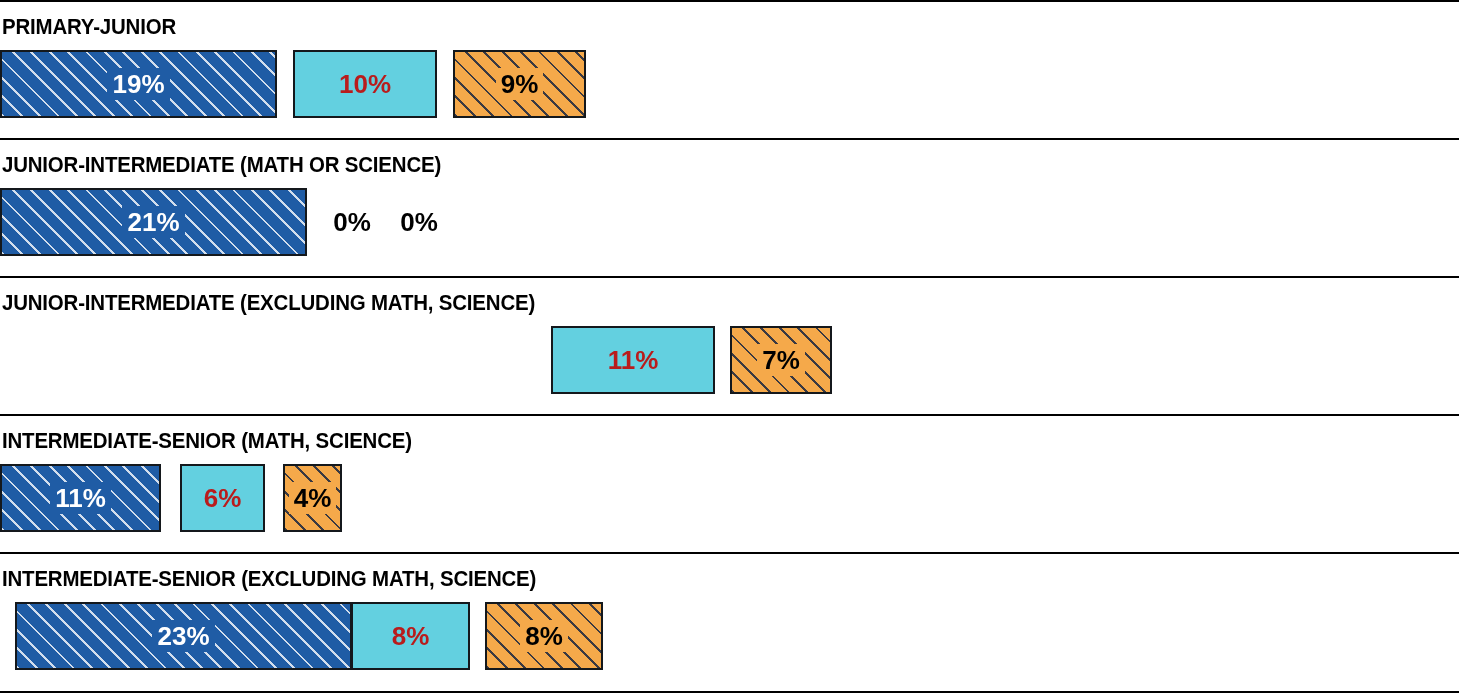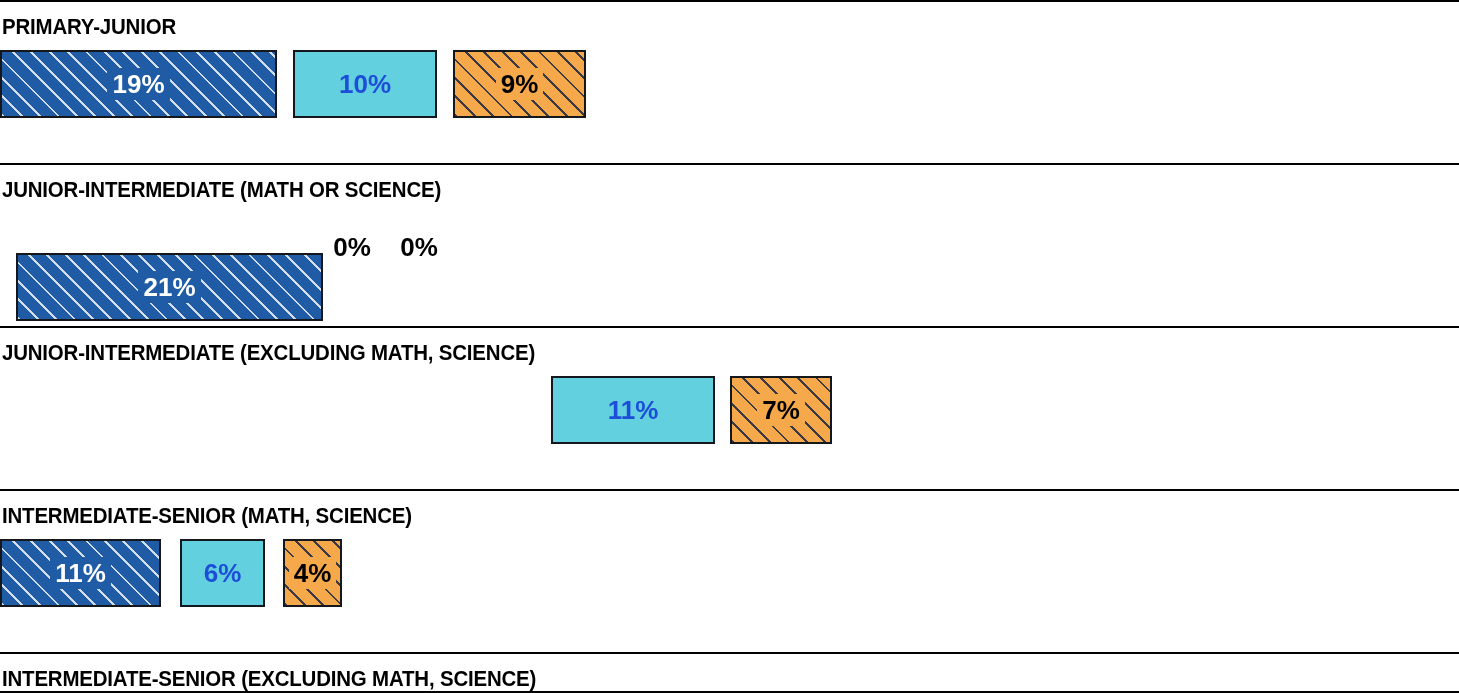--- a/index.html
+++ b/index.html
@@ -17,21 +17,21 @@
     background: #ffffff;
     overflow: hidden;
     box-sizing: border-box;
   }
 
   
   .section {
     position: relative;
     box-sizing: border-box;
     border-top: 2px solid #000000;
-    height: 163px;
+    height: 138px;
     width: 1459px;
   }
   .section:first-of-type { border-top: 2px solid #000000; }
 
   .section-label {
     position: absolute;
     left: 2px;
     top: 12px;
     font-family: "Liberation Sans Narrow", "Liberation Sans", sans-serif;
     font-weight: bold;
@@ -106,21 +106,21 @@
     font-size: 26px;
     line-height: 30px;
     padding: 1px 5px;
     white-space: nowrap;
   }
   .bar.y2017 .bar-value {
     color: #ffffff;
     background-color: #1f5ca5;
   }
   .bar.y2018 .bar-value {
-    color: #1d4ed8;
+    color: #b91c1c;
     background-color: #63d0e0;
   }
   .bar.y2019 .bar-value {
     color: #000000;
     background-color: #f5a94a;
   }
 
   
   .zero-label {
     position: absolute;
@@ -226,21 +226,21 @@
           <div class="bar-wrap" style="left: 453px; width: 133px;">
             <div class="bar y2019">
               <span class="bar-value">9%</span>
             </div>
           </div>
         </div>
       </div>
       <div class="section">
         <div class="section-label">JUNIOR-INTERMEDIATE (MATH OR SCIENCE)</div>
         <div class="bars">
-          <div class="bar-wrap" style="left: 16px; width: 307px; margin-top: 40px;">
+          <div class="bar-wrap" style="left: 0px; width: 307px;">
             <div class="bar y2017">
               <span class="bar-value">21%</span>
             </div>
           </div>
           <div class="zero-label" style="left: 325px; width: 54px;">0%</div>
           <div class="zero-label" style="left: 392px; width: 54px;">0%</div>
         </div>
       </div>
       <div class="section">
         <div class="section-label">JUNIOR-INTERMEDIATE (EXCLUDING MATH, SCIENCE)</div>

